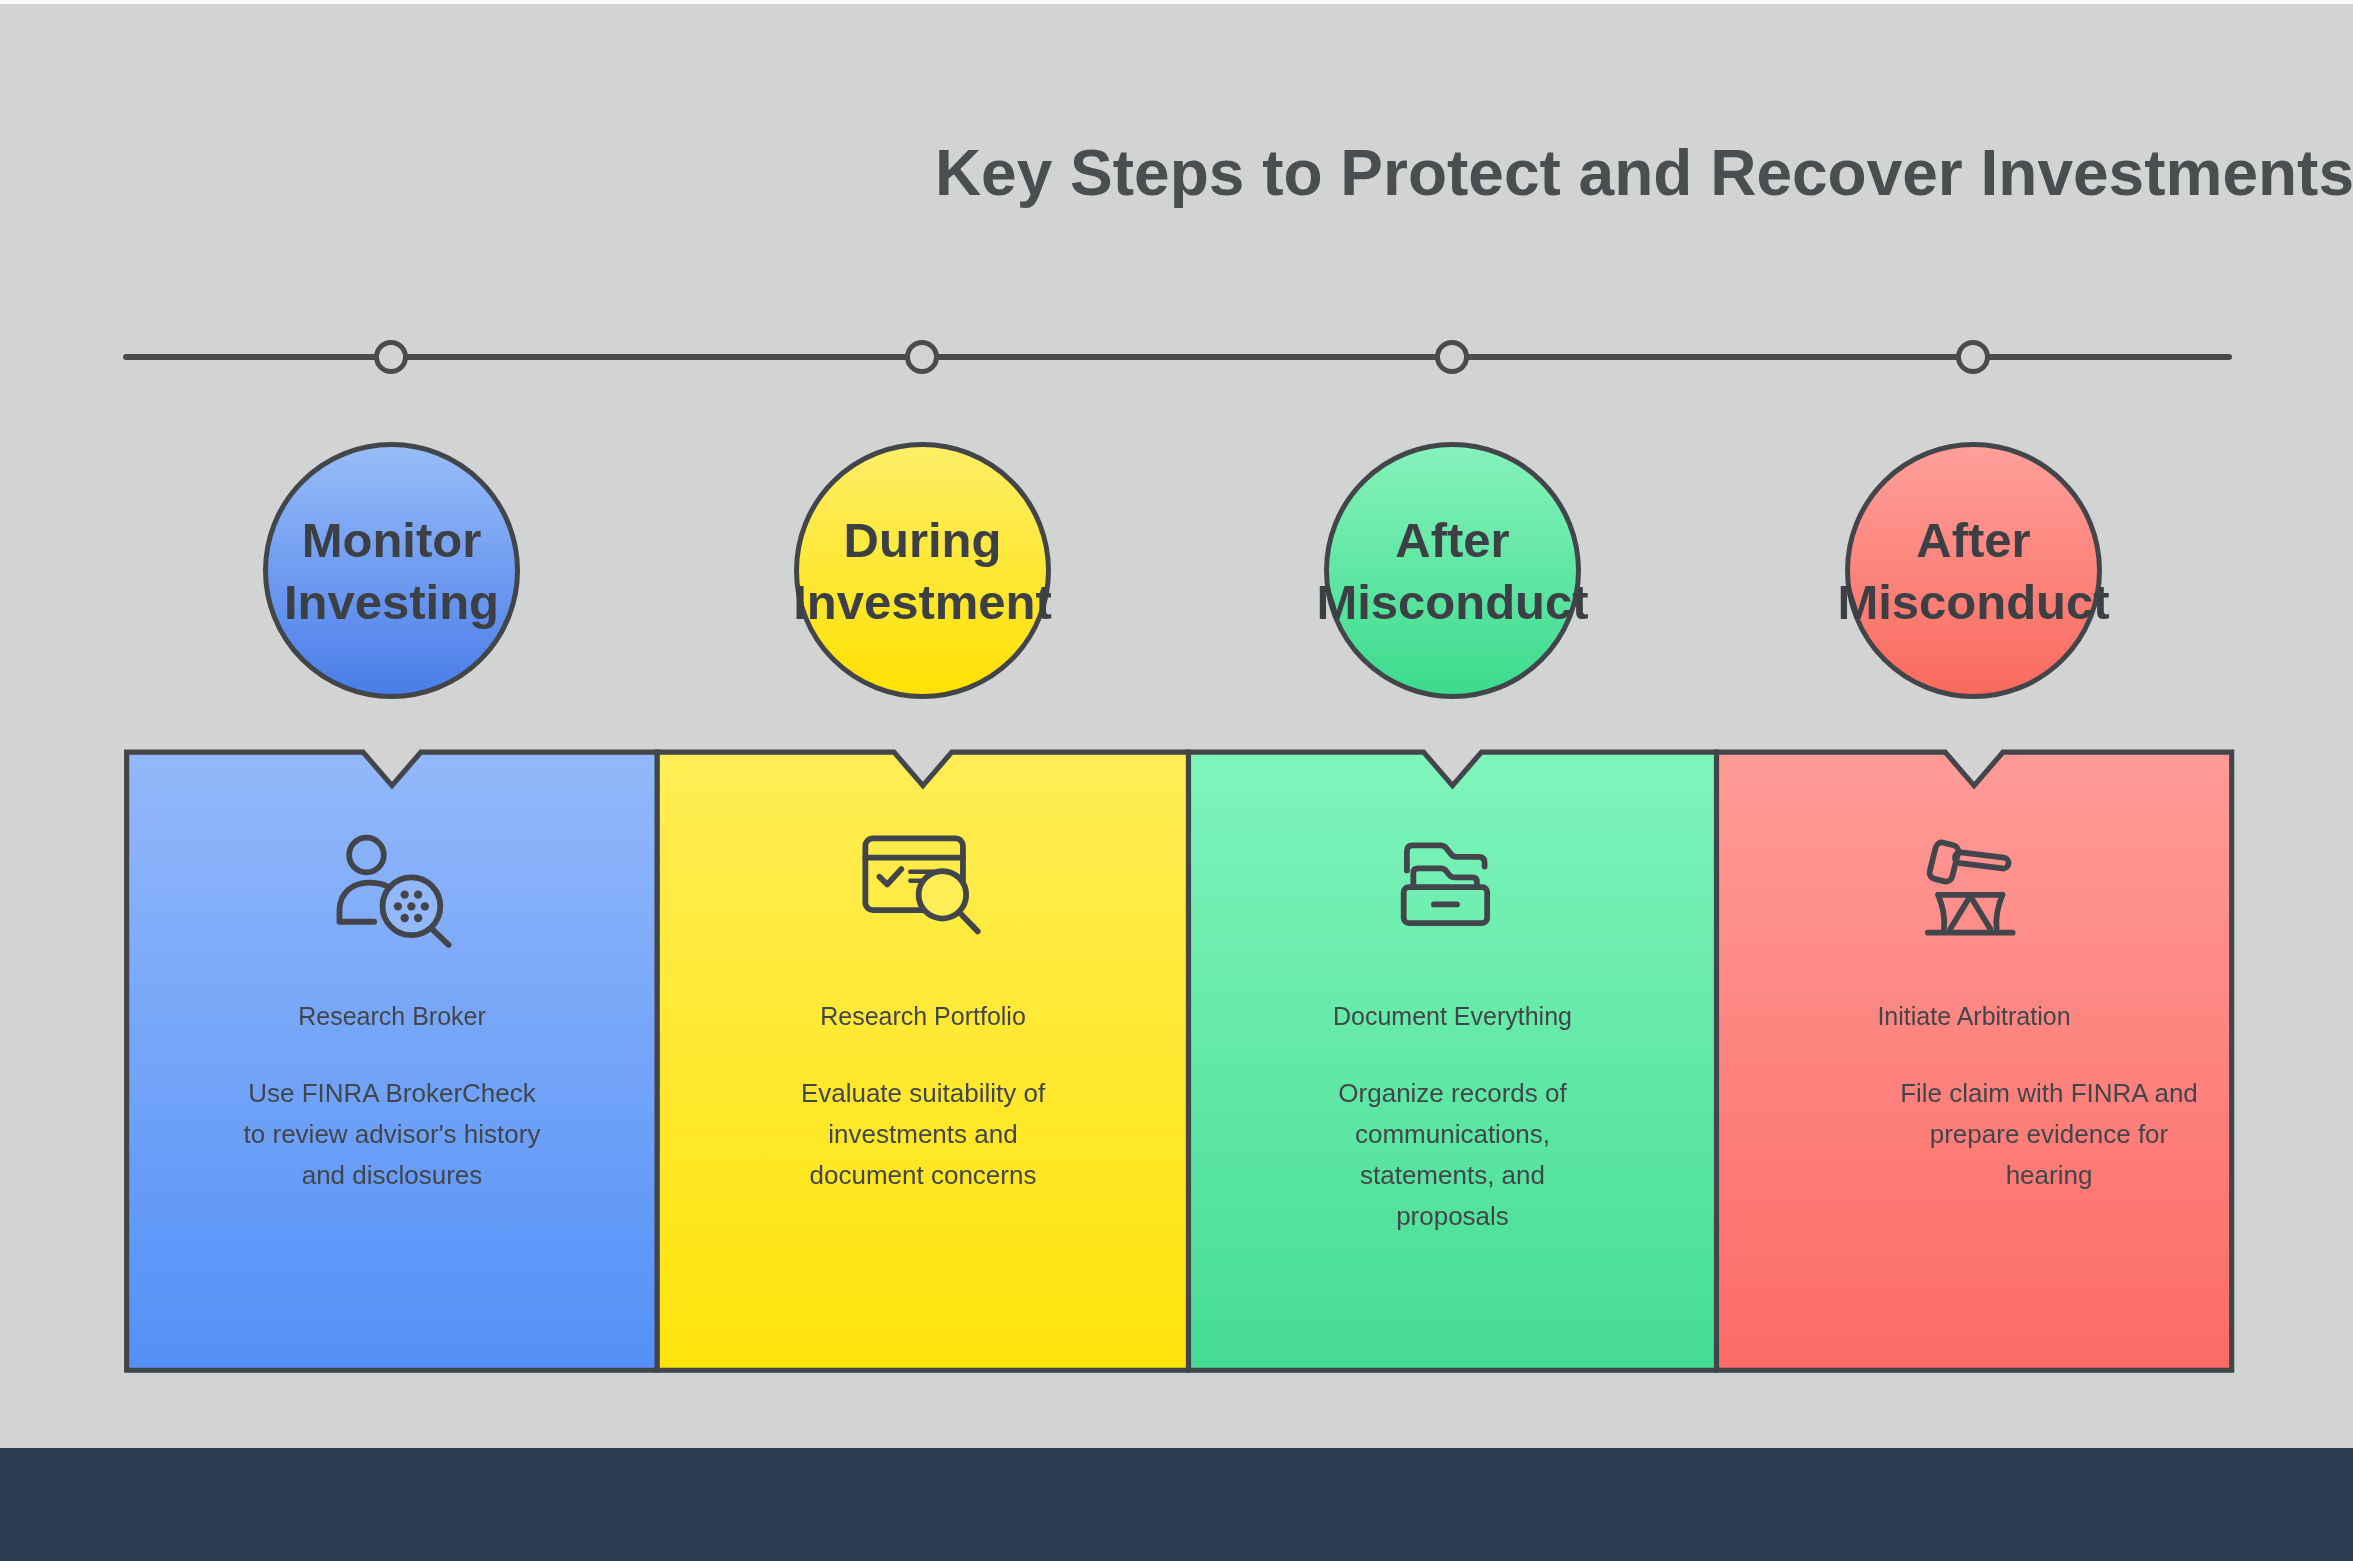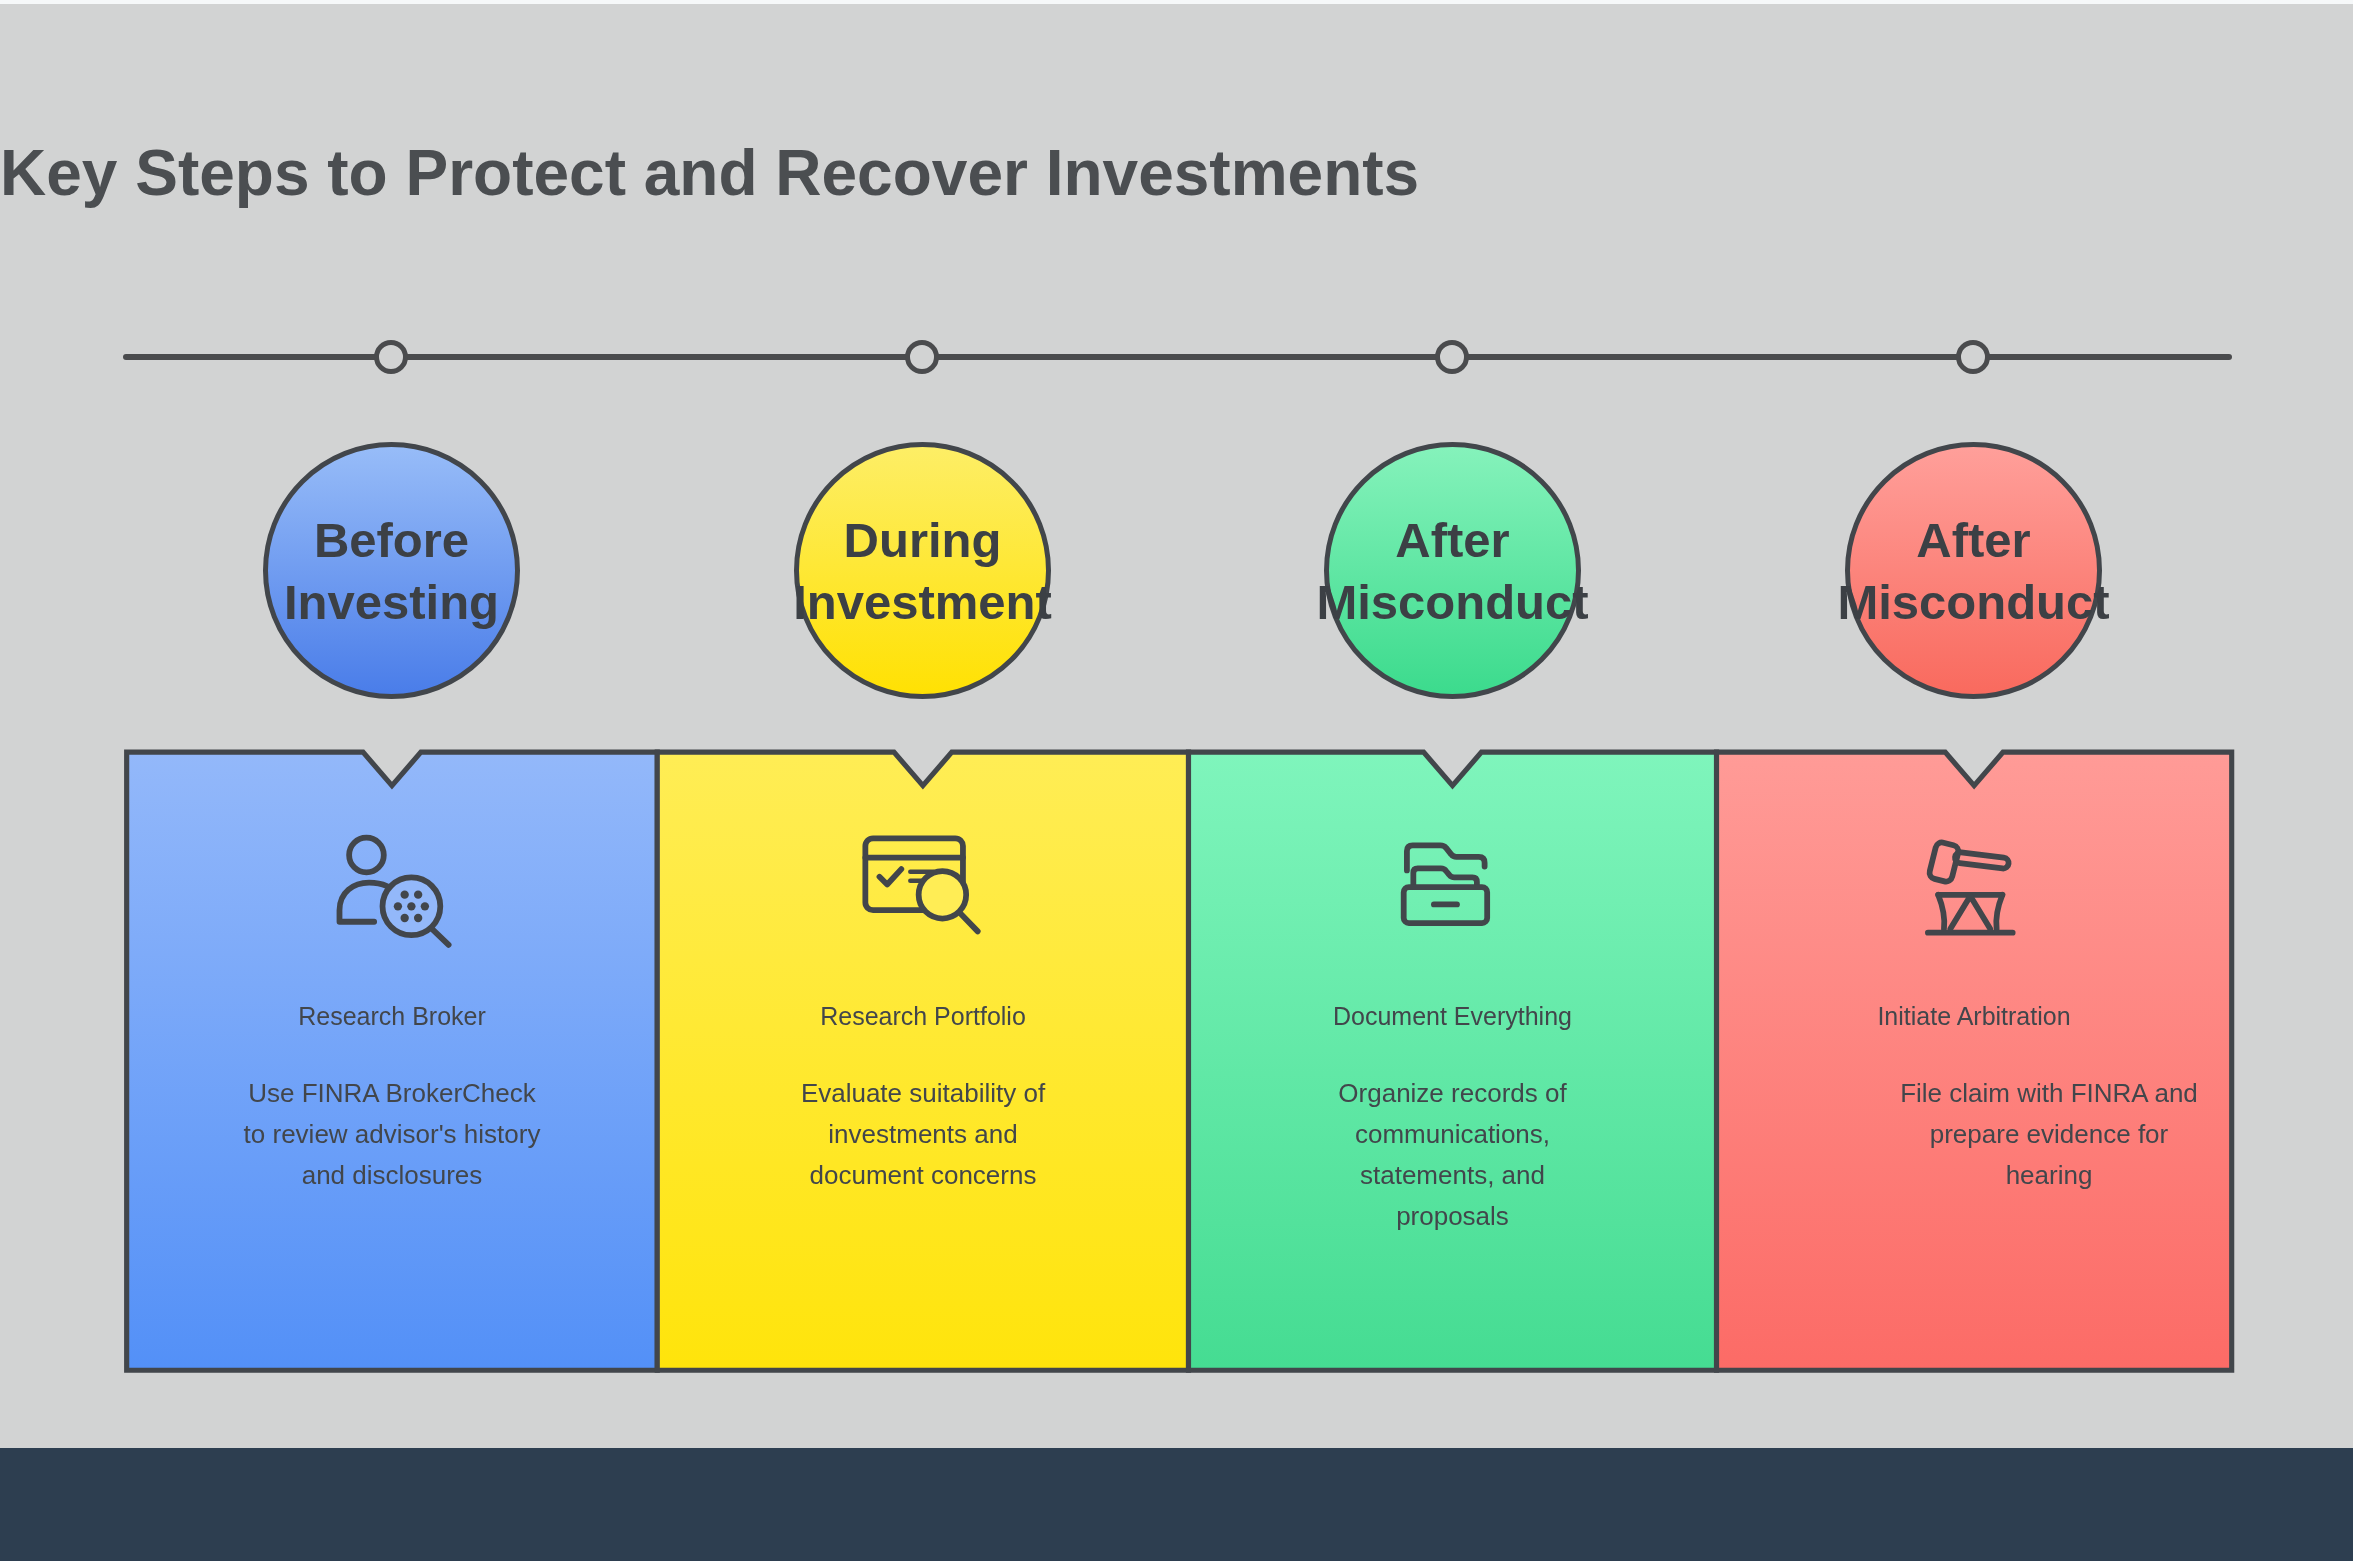--- a/index.html
+++ b/index.html
@@ -4,21 +4,21 @@
 <style>
   html,body{margin:0;padding:0;}
   body{font-family:"Liberation Sans","DejaVu Sans",sans-serif;}
   .canvas{
     position:relative; width:2354px; height:1561px;
     background:var(--background,#d2d3d3); overflow:hidden;
   }
   .top-strip{position:absolute;left:0;top:0;width:2354px;height:3.9px;background:var(--top_strip,#f6f8f9);}
   .page-title{
     position:absolute;left:0;top:136px;width:2354px;margin:0;
-    text-align:left;font-size:64px;font-weight:bold;line-height:74px;
+    text-align:right;font-size:64px;font-weight:bold;line-height:74px;
     color:var(--title_color,#4b4e51);
   }
   .timeline-line{
     position:absolute;left:123px;top:354px;width:2109px;height:6.4px;
     background:var(--line,#4a4b4d);border-radius:3.2px;
   }
   .node{
     position:absolute;top:340px;width:24.4px;height:24.4px;border-radius:50%;
     border:5.1px solid var(--line,#4a4b4d);background:var(--background,#d2d3d3);
   }
@@ -58,21 +58,21 @@
   <h1 class="page-title">Key Steps to Protect and Recover Investments</h1>
 
   <div class="timeline-line"></div>
 
   <div class="node" style="left:374px"></div>
   <div class="node" style="left:905px"></div>
   <div class="node" style="left:1435px"></div>
   <div class="node" style="left:1956px"></div>
 
   <div class="stage-circle" id="circle-0" style="left: 263px; background: linear-gradient(rgb(151, 188, 248), rgb(74, 125, 233));">
-    <div class="stage-label">Before
+    <div class="stage-label">Monitor
 Investing</div>
   </div>
   <div class="stage-circle" id="circle-1" style="left: 794px; background: linear-gradient(rgb(253, 238, 102), rgb(255, 225, 3));">
     <div class="stage-label">During
 Investment</div>
   </div>
   <div class="stage-circle" id="circle-2" style="left: 1324px; background: linear-gradient(rgb(133, 242, 187), rgb(60, 219, 141));">
     <div class="stage-label">After
 Misconduct</div>
   </div>

